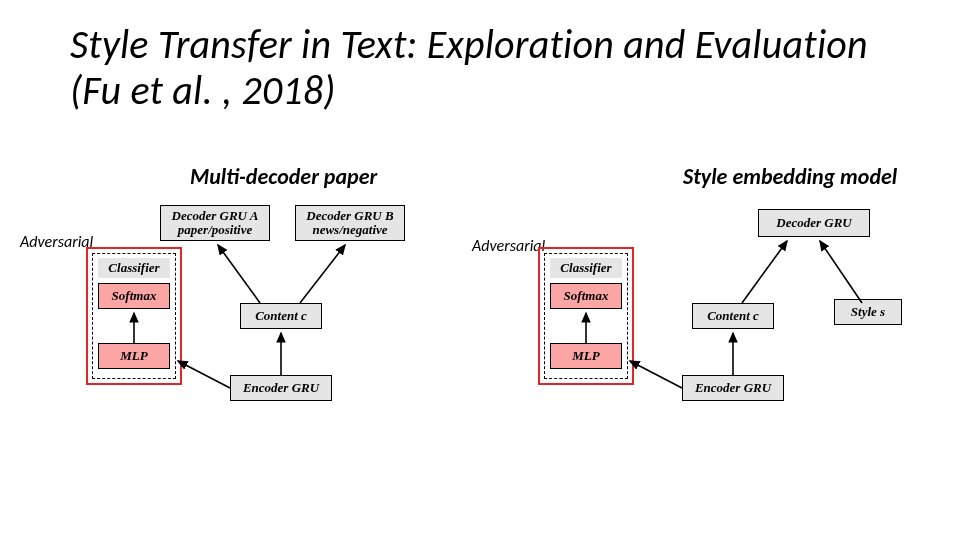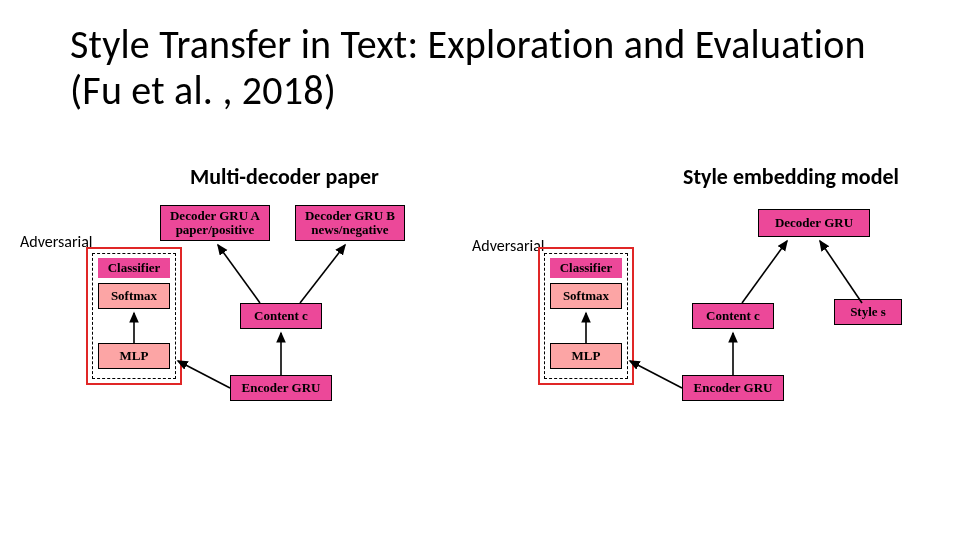--- a/index.html
+++ b/index.html
@@ -8,20 +8,21 @@
     width: 960px;
     height: 540px;
     background: #fff;
     font-family: "Calibri", "Segoe UI", Arial, sans-serif;
     color: #000;
   }
   .slide {
     position: relative;
     width: 960px;
     height: 540px;
+    font-style: italic;
   }
   .title {
     position: absolute;
     left: 70px;
     top: 22px;
     right: 60px;
     font-size: 40px;
     font-weight: 400;
     line-height: 1.15;
     letter-spacing: 0.2px;
@@ -54,21 +55,21 @@
     position: absolute;
     box-sizing: border-box;
     text-align: center;
     font-family: "Times New Roman", "Nimbus Roman", serif;
     font-weight: 700;
     line-height: 1.05;
     display: flex;
     align-items: center;
     justify-content: center;
     font-size: 13px;
-    background: #ec4899;
+    background: #e5e5e5;
   }
   .bnode { border: 1.5px solid #000; }
   .gnode { background: #fca5a5; border: 1.5px solid #000; }
   .nm { font-size: 13px; }
 
   
   .redbox {
     position: absolute;
     border: 2px solid #e02626;
     box-sizing: border-box;

